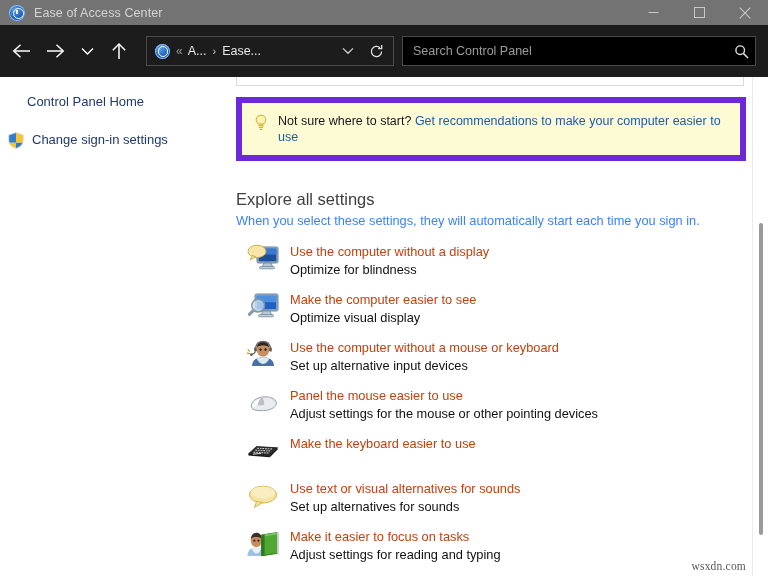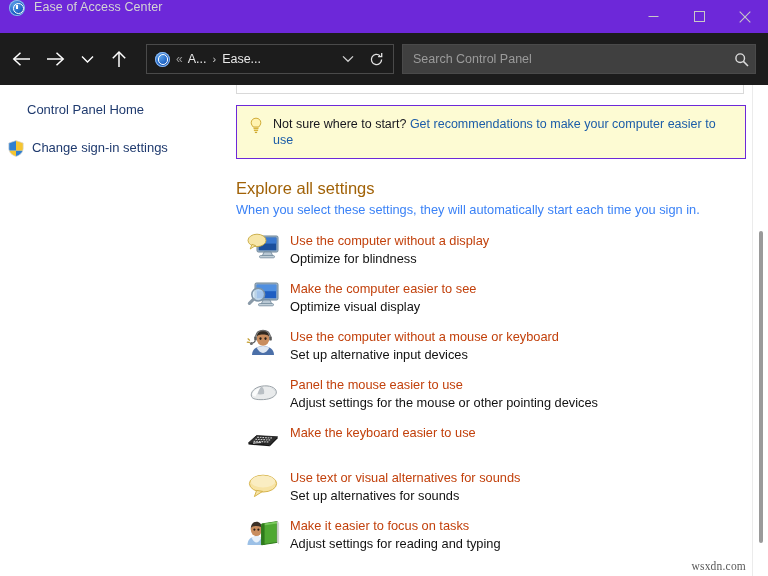--- a/index.html
+++ b/index.html
@@ -16,24 +16,24 @@
     width: 768px;
     height: 576px;
     position: relative;
     background: #ffffff;
     display: flex;
     flex-direction: column;
   }
 
   
   .titlebar {
-    height: 33px;
-    background: #6d28d9;
-    display: flex;
-    align-items: flex-start;
+    height: 25px;
+    background: #737373;
+    display: flex;
+    align-items: center;
     flex: 0 0 auto;
     position: relative;
   }
   .title-icon {
     width: 16px; height: 16px;
     margin-left: 9px; margin-right: 9px;
     border-radius: 50%;
     background: radial-gradient(circle at 35% 30%, #5aa0e8 0%, #1d62c4 55%, #0b3b86 100%);
     box-shadow: 0 0 0 1px #8fb9ee inset;
     position: relative;
@@ -147,21 +147,21 @@
     display: flex; align-items: center; justify-content: center;
     color: #e2e2e2;
     flex: 0 0 auto;
   }
 
   .searchbox {
     flex: 1 1 auto;
     height: 30px;
     margin-left: 8px;
     border: 1px solid #4a4a4a;
-    background: #404040;
+    background: #000000;
     display: flex;
     align-items: center;
     padding: 0 6px 0 10px;
   }
   .searchbox input {
     flex: 1 1 auto;
     border: none;
     outline: none;
     background: transparent;
     color: #e0e0e0;
@@ -224,21 +224,21 @@
     border: 1px solid #d9d9d9;
     border-top: none;
     background: #ffffff;
     margin-top: 0px;
     margin-right: 2px;
   }
 
   .tipbar {
     margin-top: 11px;
     background: #fdfbd3;
-    border: 1px solid #6d28d9;
+    border: 6px solid #6d28d9;
     display: flex;
     align-items: flex-start;
     padding: 10px 10px 10px 12px;
     min-height: 47px;
   }
   .bulb {
     width: 14px; height: 18px;
     flex: 0 0 auto;
     margin-top: 1px;
     margin-right: 10px;
@@ -248,22 +248,22 @@
     font-size: 12.5px;
     line-height: 16px;
     color: #16161d;
   }
   .tip-link {
     color: #1b5ca8;
     text-decoration: none;
   }
 
   .section-title {
-    margin-top: 19px;
-    color: #a16207;
+    margin-top: 28px;
+    color: #404040;
     font-size: 16.5px;
     line-height: 20px;
     font-weight: normal;
   }
   .section-sub {
     margin-top: 3px;
     color: #3b82f6;
     font-size: 12.8px;
     line-height: 17px;
   }

